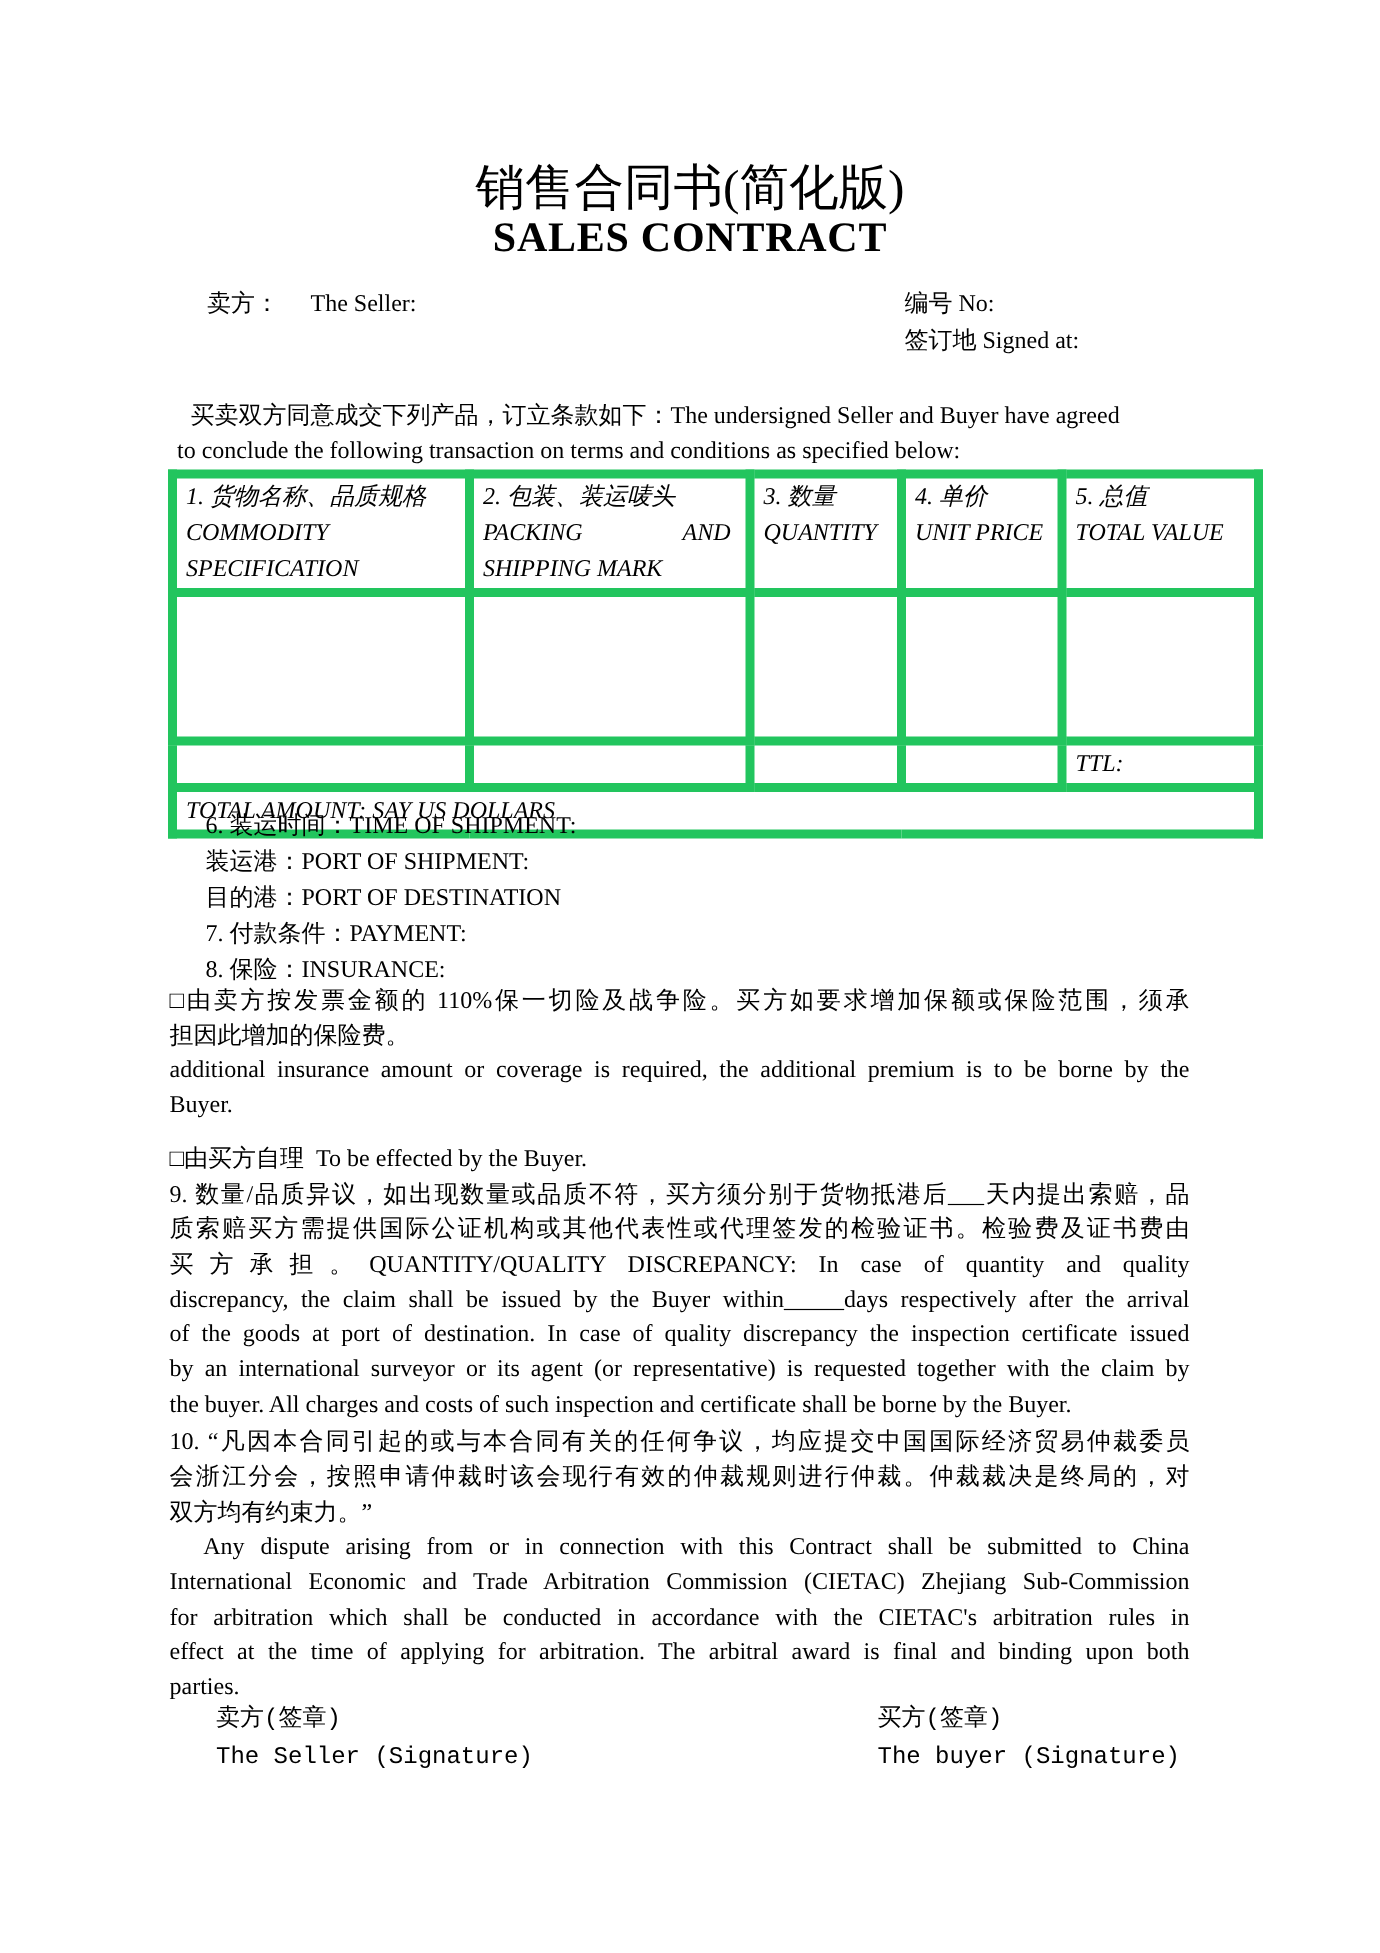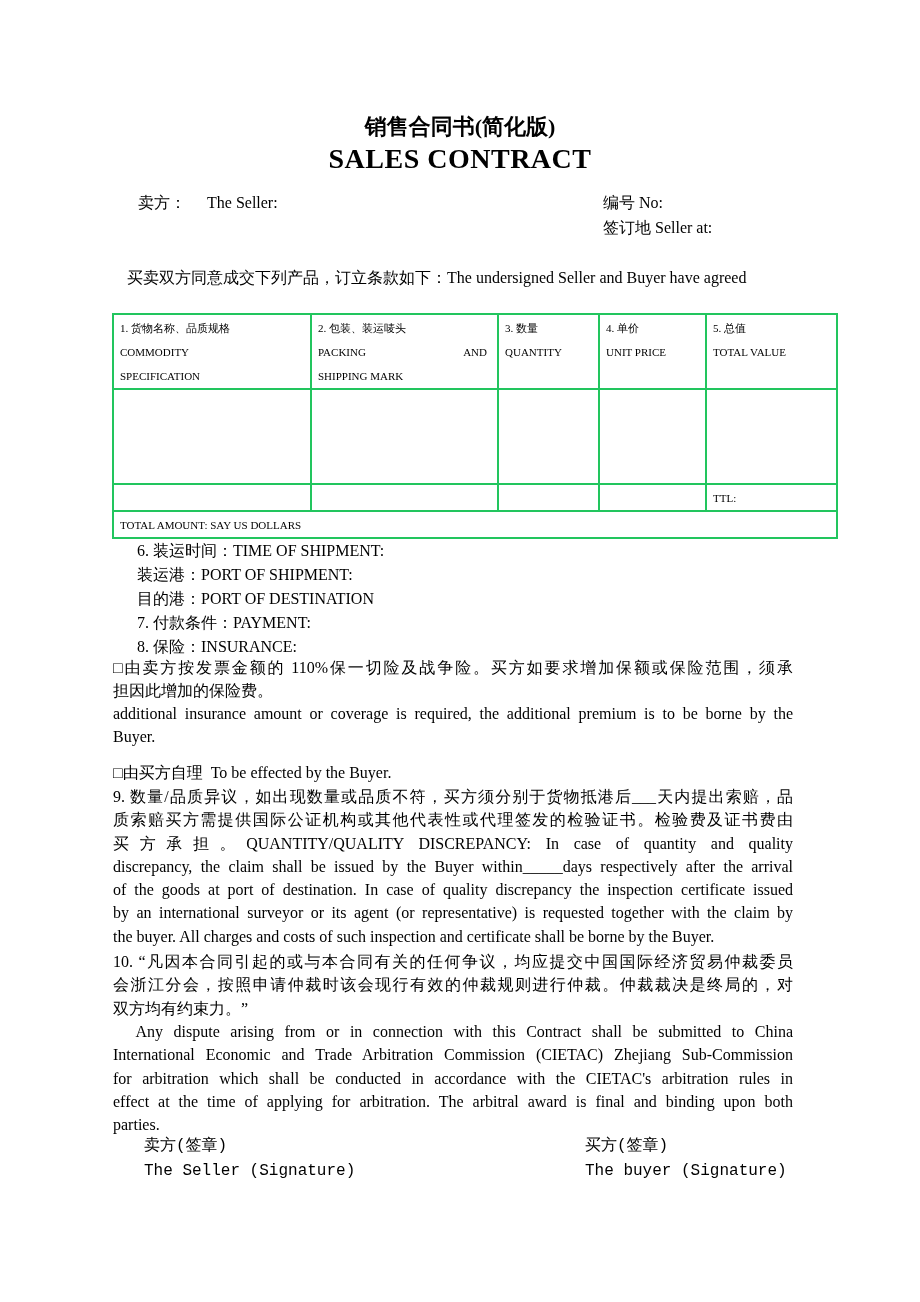--- a/index.html
+++ b/index.html
@@ -2,32 +2,32 @@
 <html><head>
 <meta charset="utf-8">
 <style>
   html,body{margin:0;padding:0;background:#fff;}
   .page{
     position:relative;width:920px;height:1302px;background:#ffffff;
     font-family:"Liberation Serif","DejaVu Serif",serif;color:#000;
     font-size:16px;overflow:hidden;
   }
   .abs{position:absolute;}
-  .title-zh{top:110px;left:0;width:920px;text-align:center;font-size:22px;font-weight:bold;line-height:33px;}
+  .title-zh{top:110px;left:0;width:920px;text-align:center;font-size:33px;font-weight:normal;line-height:33px;}
   .title-en{top:143px;left:0;width:920px;text-align:center;font-size:28px;font-weight:bold;line-height:32px;letter-spacing:0.5px;}
   .hdr{top:191px;left:0;width:796px;}
   .hdr-line{position:relative;height:24.6px;line-height:24.6px;}
   .hdr-line span{position:absolute;top:0;}
   .pos-zh{left:138px;}
   .pos-en{left:207px;}
   .pos-right{left:603px;}
   .intro{top:266px;left:118px;width:680px;line-height:23.3px;}
   .intro .line0{padding-left:9px;}
   .ctable{position:absolute;left:112px;top:313px;width:724px;border-collapse:collapse;table-layout:fixed;}
-  .ctable td{border:2px solid #22c55e;vertical-align:top;padding:1px 0 0 6px;line-height:24px;font-size:11px;overflow:hidden;}
+  .ctable td{border:6px solid #22c55e;vertical-align:top;padding:1px 0 0 6px;line-height:24px;font-size:16px;overflow:hidden;font-style:italic;}
   .ctable .hrow td{height:70px;}
   .ctable .brow td{height:92px;}
   .ctable .srow td{height:21px;}
   .flexline{display:flex;justify-content:space-between;padding-right:10px;}
   .items{top:539px;left:137px;width:700px;line-height:24px;}
   .blk{line-height:23.3px;width:680px;left:113px;}
   .ins-zh{top:656px;}
   .ins-en{top:702px;}
   .opt2{top:761px;left:113px;width:700px;line-height:23.3px;white-space:pre;}
   .sec9{top:785px;}
@@ -47,26 +47,27 @@
   <div class="abs title-zh">销售合同书(简化版)</div>
   <div class="abs title-en">SALES CONTRACT</div>
 
   <div class="abs hdr">
     <div class="hdr-line">
       <span class="pos-zh">卖方：</span>
       <span class="pos-en">The Seller:</span>
       <span class="pos-right">编号 No:</span>
     </div>
     <div class="hdr-line">
-      <span class="pos-right">签订地 Seller at:</span>
+      <span class="pos-right">签订地 Signed at:</span>
     </div>
   </div>
 
   <div class="abs intro">
       <div class="line0">买卖双方同意成交下列产品，订立条款如下：The undersigned Seller and Buyer have agreed</div>
+      <div class="line1">to conclude the following transaction on terms and conditions as specified below:</div>
     </div>
 
   <table class="ctable">
     <colgroup>
       <col style="width:198px">
         <col style="width:187px">
         <col style="width:101px">
         <col style="width:107px">
         <col style="width:131px">
     </colgroup>

